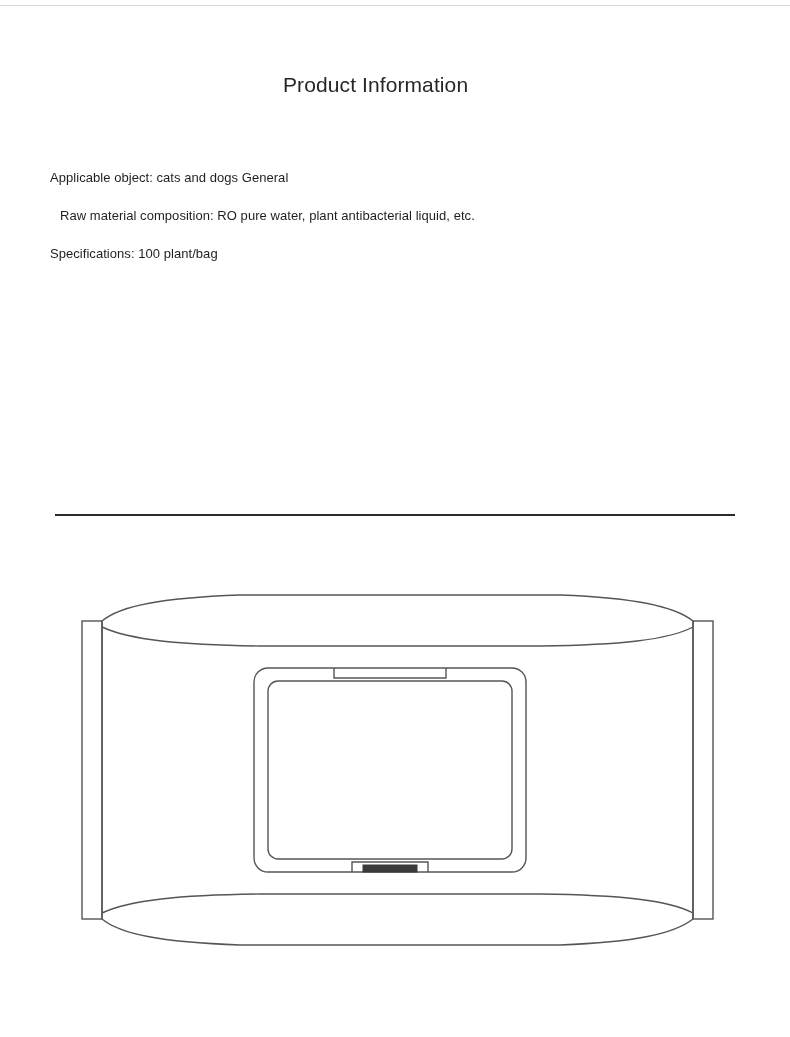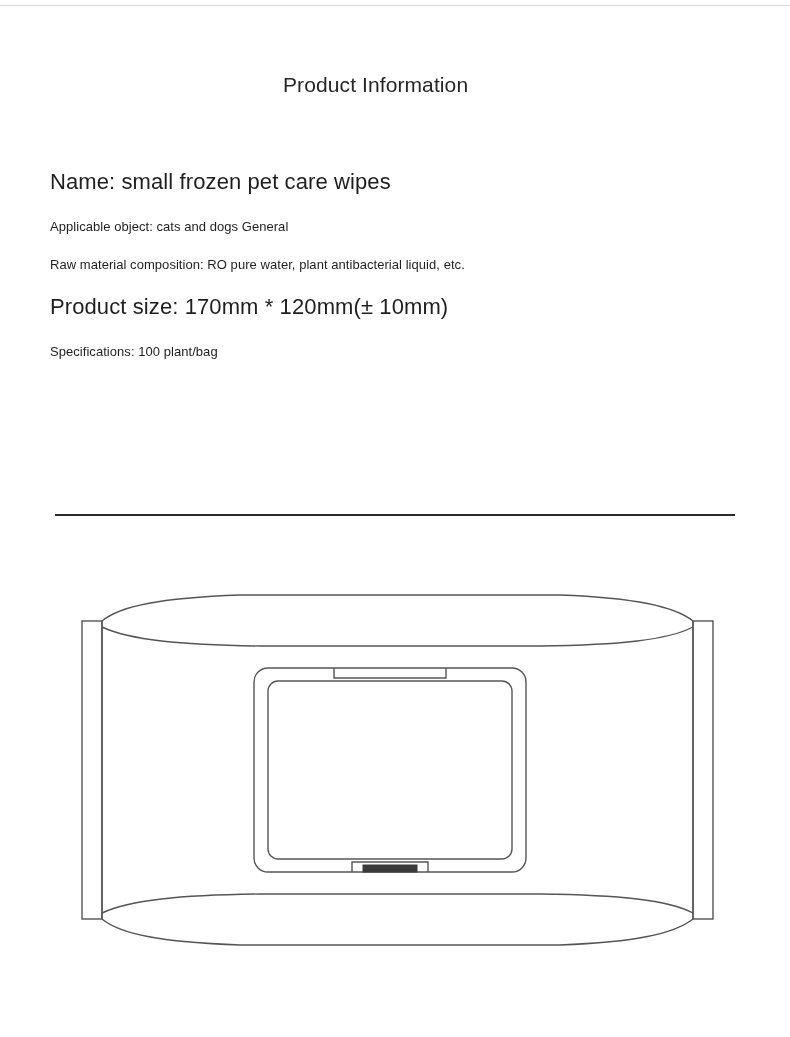--- a/index.html
+++ b/index.html
@@ -57,20 +57,21 @@
     letter-spacing: 0.1px;
   }
   .line-sm {
     font-size: 13px;
     line-height: 20px;
     margin: 0 0 18px 0;
     letter-spacing: 0.05px;
   }
   .line-sm.wide {
     width: 486px;
+    margin-left: 10px;
   }
   .line-sm.two {
     width: 360px;
   }
 
   .divider {
     position: absolute;
     left: 55px;
     top: 514px;
     width: 680px;
@@ -94,28 +95,26 @@
 </head>
 <body>
 
 <div class="page">
 
   <div class="top-rule"></div>
 
   <div class="title">Product Information</div>
 
   <div class="spec-block">
-    <p class="line line-lg">Name: small frozen pet care wipes</p>
 
     <p class="line line-sm two">Applicable object: cats and dogs General</p>
 
 
     <p class="line line-sm wide">Raw material composition: RO pure water, plant antibacterial liquid, etc.</p>
 
-    <p class="line line-lg">Product size: 170mm * 120mm(± 10mm)</p>
 
     <p class="line line-sm">Specifications: 100 plant/bag</p>
   </div>
 
   <div class="divider"></div>
 
   <div class="illustration">
     <svg viewBox="0 0 680 380" xmlns="http://www.w3.org/2000/svg">
       <g fill="none" stroke="#555555" stroke-width="1.4">
 

